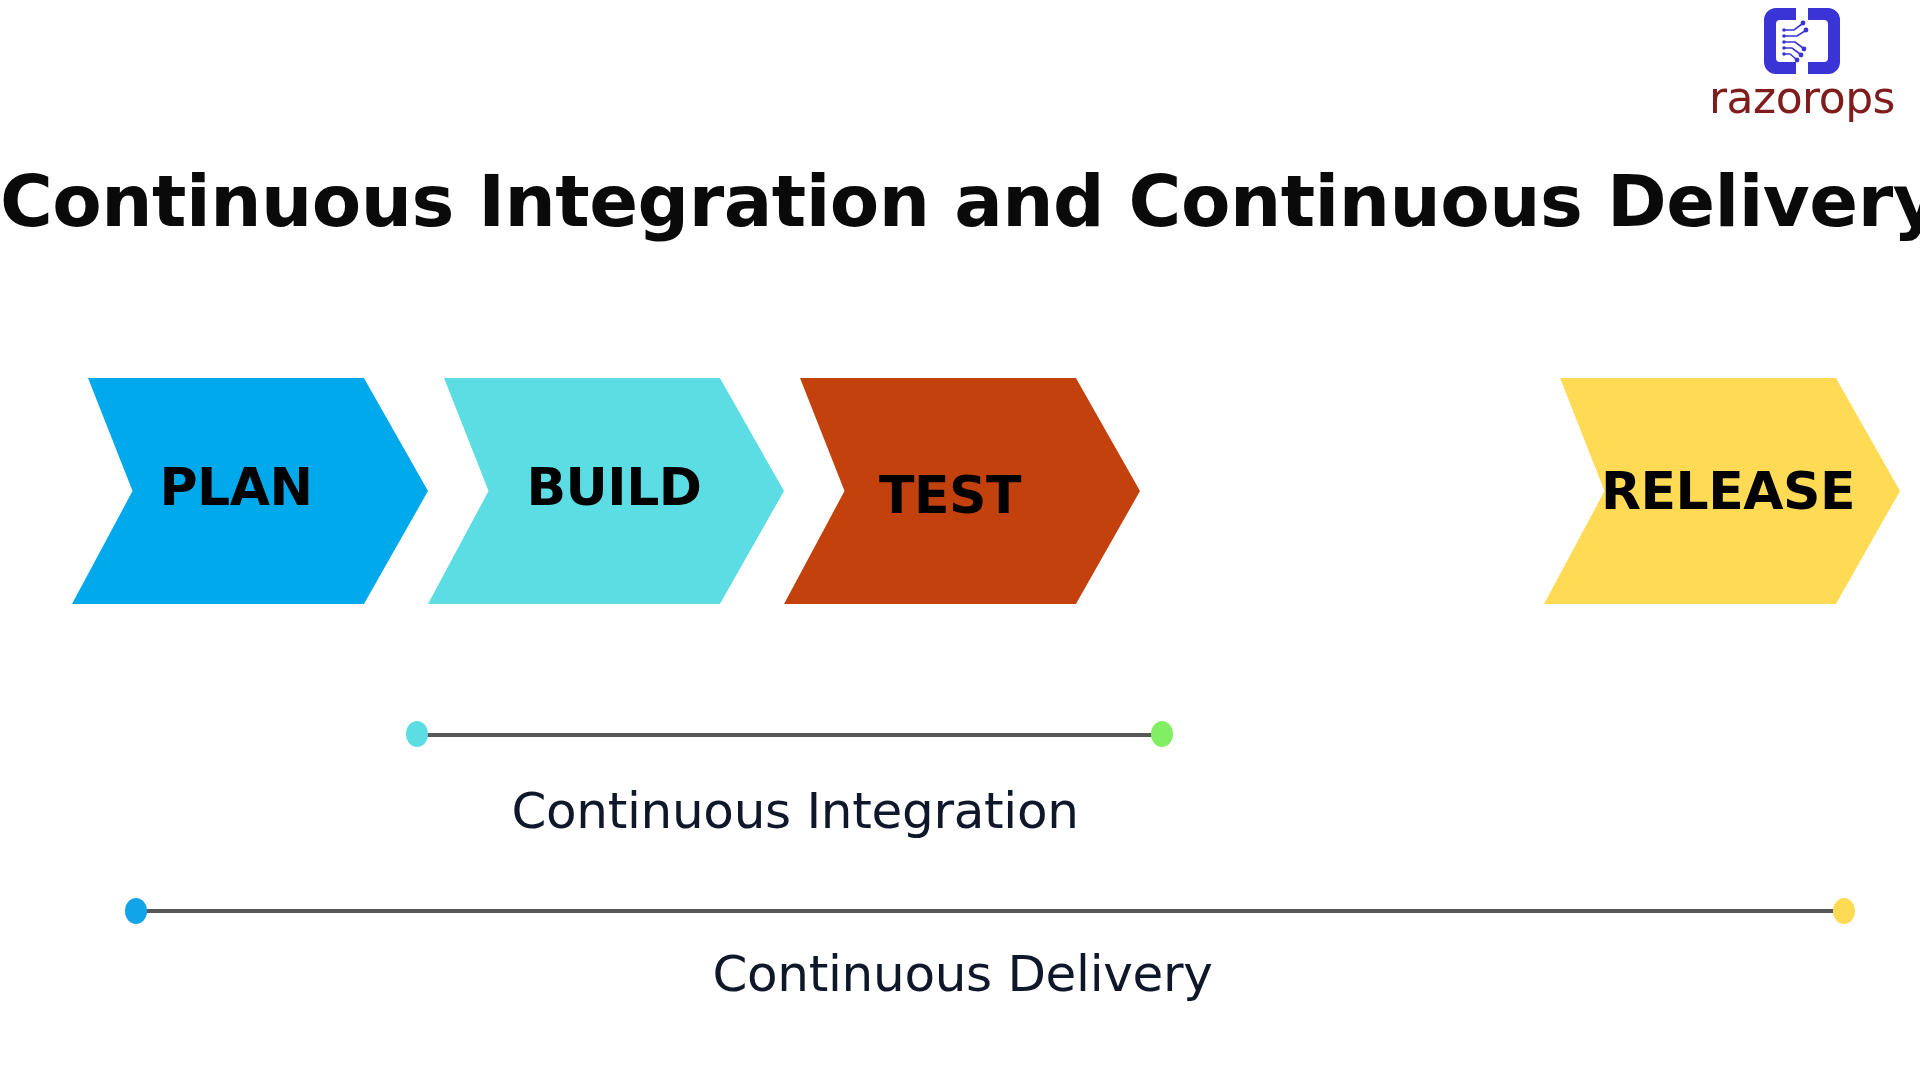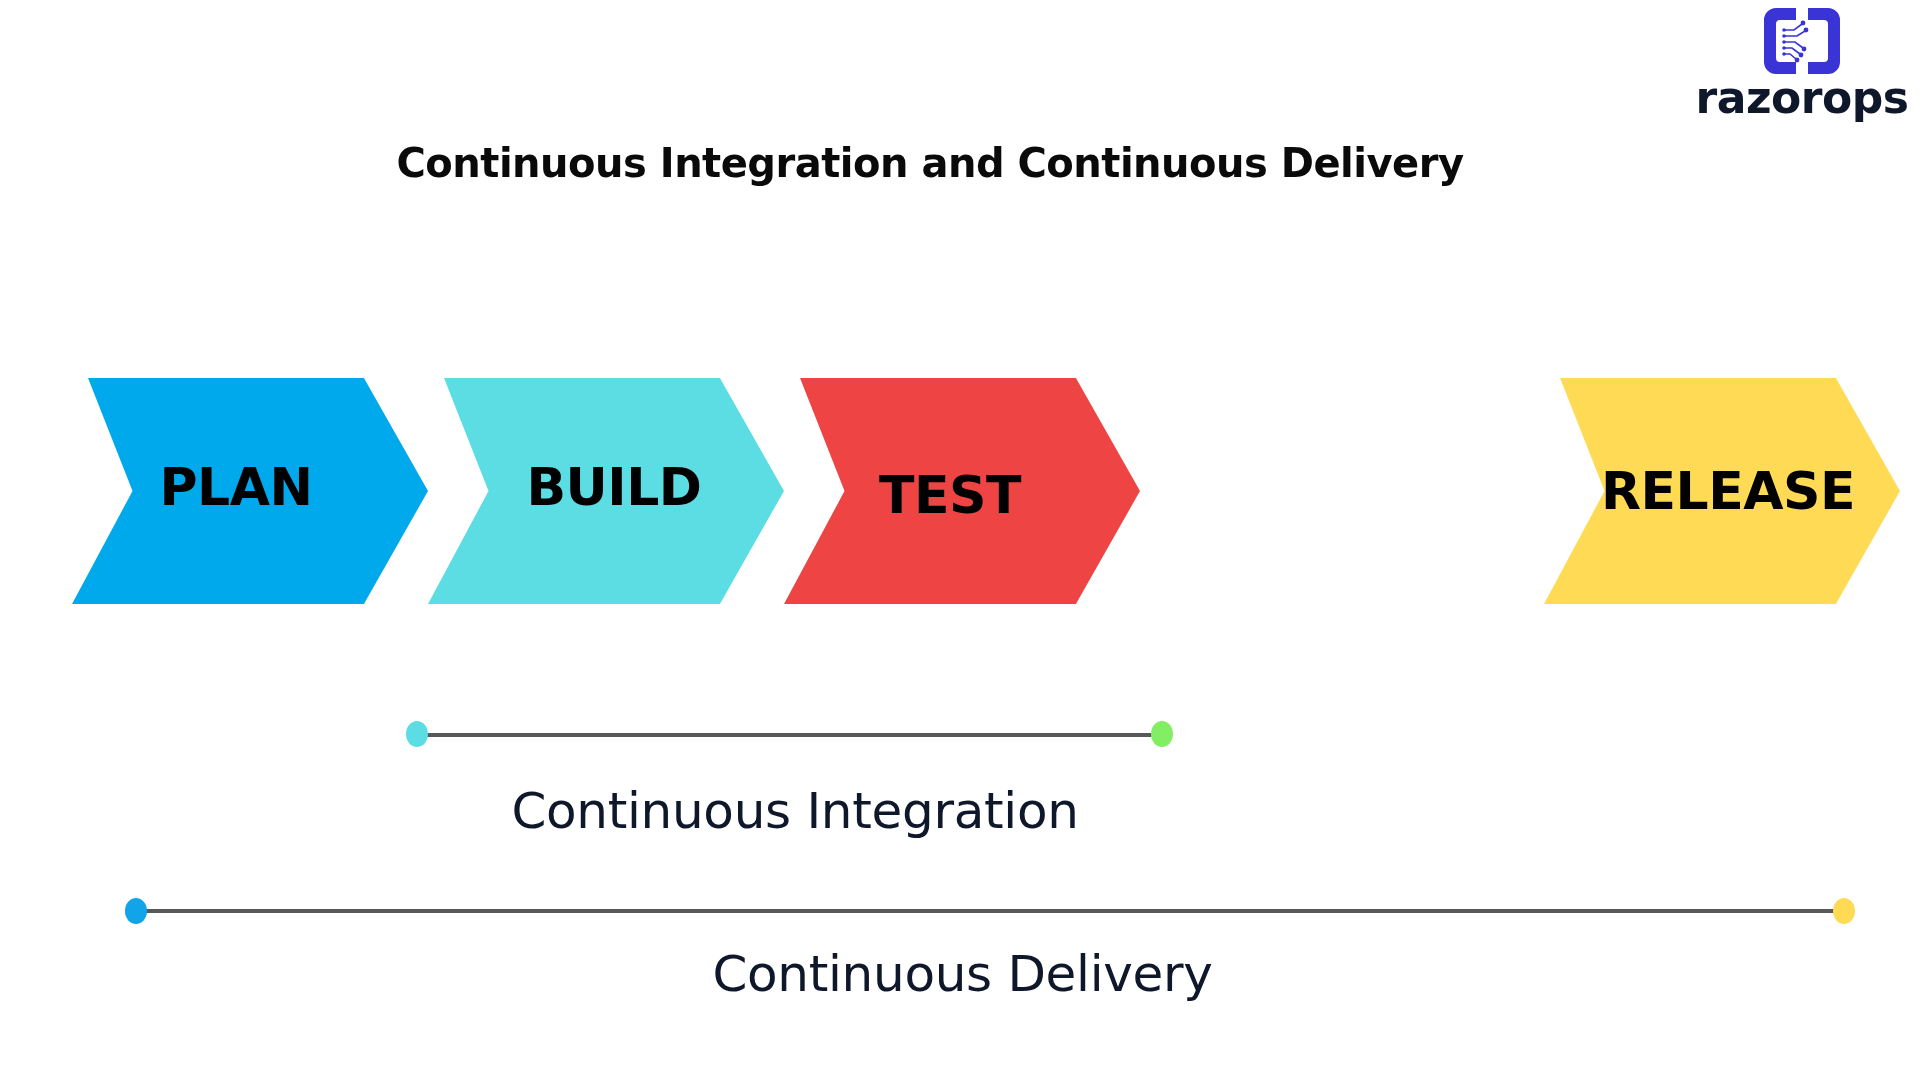--- a/index.html
+++ b/index.html
@@ -30,36 +30,36 @@
     justify-content: flex-start;
   }
   .brand-mark {
     width: 80px;
     height: 74px;
     display: block;
   }
   .brand-word {
     font-family: "DejaVu Sans", sans-serif;
     font-size: 44px;
-    font-weight: 700;
+    font-weight: 400;
     letter-spacing: -0.5px;
     line-height: 1;
-    color: #0f172a;
+    color: #7f1d1d;
     margin-top: -2px;
   }
 
   
   .page-title {
     position: absolute;
     top: 114px;
     left: 0;
     width: 1860px;
     text-align: center;
     font-family: "DejaVu Sans", sans-serif;
-    font-size: 40px;
+    font-size: 72px;
     font-weight: 700;
     letter-spacing: -0.5px;
     line-height: 1.1;
     color: #0a0a0a;
     white-space: nowrap;
   }
 
   
   .pipeline {
     position: absolute;
@@ -168,21 +168,21 @@
 
 <h1 class="page-title">Continuous Integration and Continuous Delivery</h1>
 
 <div class="pipeline">
   <div class="chev c0" style="background: rgb(0, 169, 236);">
     <span class="chev-label">PLAN</span>
   </div>
   <div class="chev c1" style="background: rgb(92, 221, 227);">
     <span class="chev-label">BUILD</span>
   </div>
-  <div class="chev c2" style="background: #ef4444;">
+  <div class="chev c2" style="background: #c2410c;">
     <span class="chev-label">TEST</span>
   </div>
   <div class="chev c4" style="background: rgb(255, 219, 85);">
     <span class="chev-label">RELEASE</span>
   </div>
 </div>
 
 <div class="span-line ci-line" style="background: rgb(88, 88, 90);"></div>
 <div class="span-dot ci-dot-a" style="background: rgb(92, 221, 227);"></div>
 <div class="span-dot ci-dot-b" style="background: rgb(129, 238, 99);"></div>

